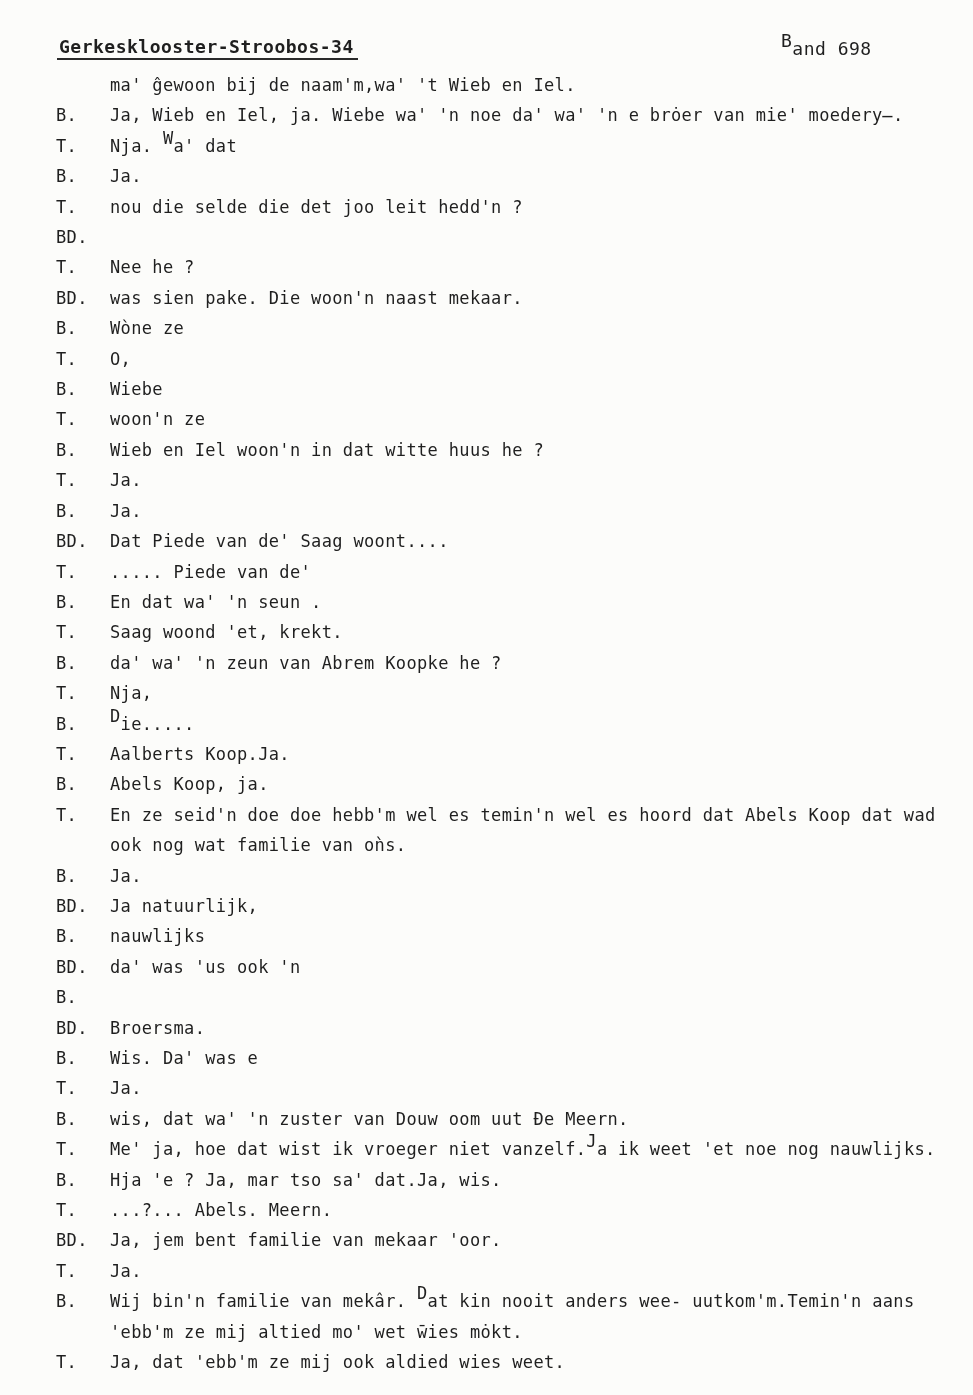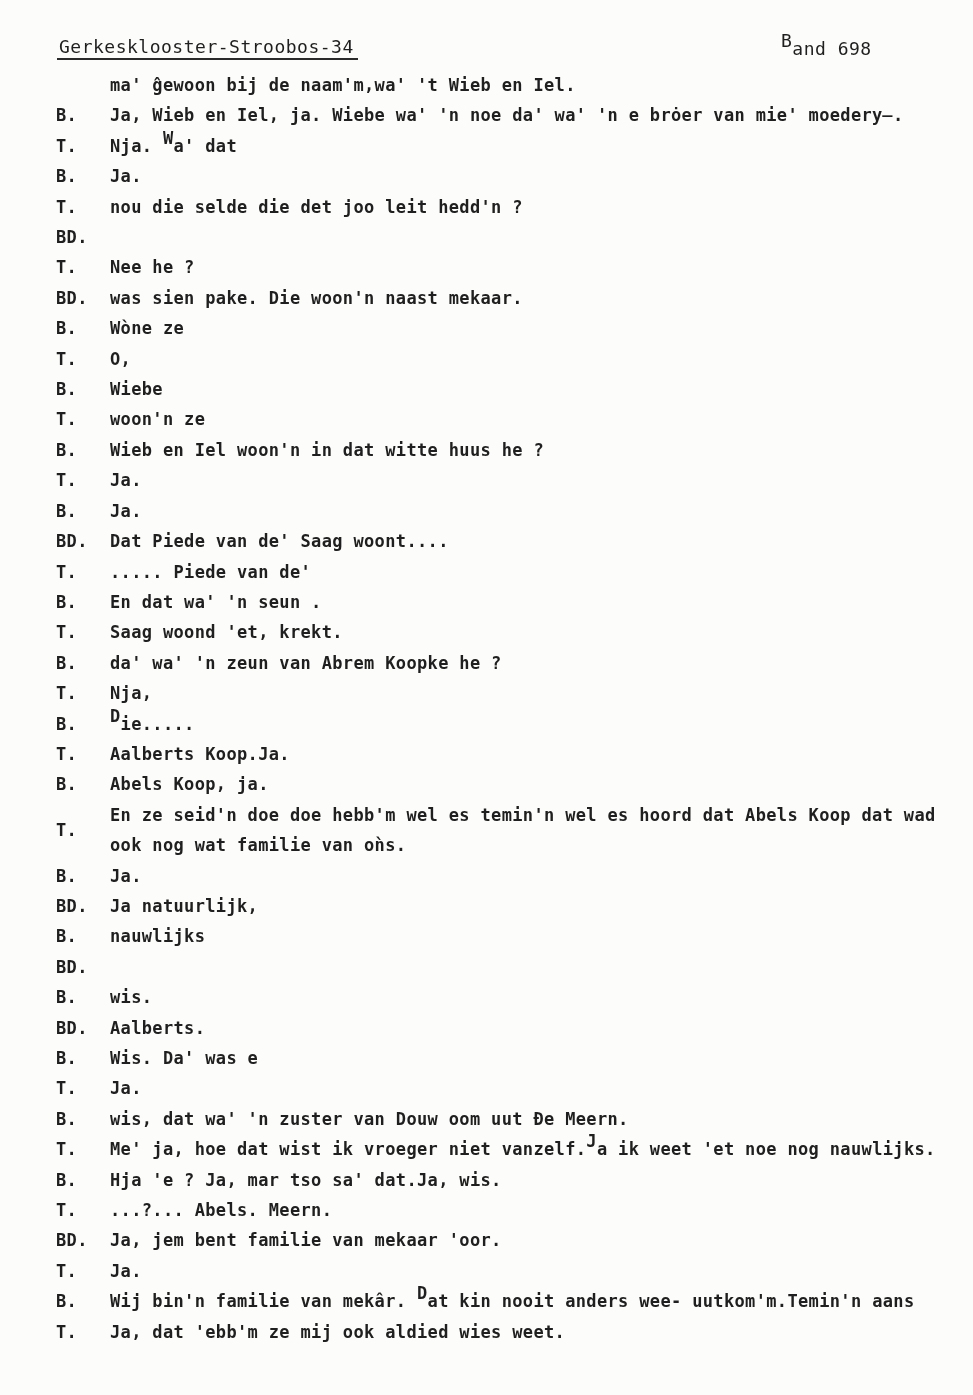--- a/index.html
+++ b/index.html
@@ -8,34 +8,34 @@
     width:973px;height:1395px;
     margin:0 auto;
     background:#fcfcfa;
     color:#1f1f1f;
     font-family:"DejaVu Sans Mono","Liberation Mono",monospace;
     overflow:hidden;
   }
   .header{position:absolute;top:36px;left:0;right:0;height:36px;}
   .doc-title{
     position:absolute;left:57px;top:0;
-    font-size:18px;font-weight:normal;letter-spacing:0.5px;
+    font-size:18px;font-weight:bold;letter-spacing:0.5px;
     border-bottom:2px solid #2a2a2a;
     padding:0 4px 1px 2px;
     white-space:nowrap;
   }
   .band-label{
     position:absolute;left:781px;top:2px;
     font-size:18px;white-space:nowrap;letter-spacing:0.5px;
   }
   .transcript{
     position:absolute;top:70px;left:0;right:0;
     font-size:17px;letter-spacing:0.35px;
   }
-  .entry{display:flex;align-items:center;font-weight:bold;}
+  .entry{display:flex;align-items:flex-start;}
   .speaker{
     flex:none;width:54px;padding-left:56px;
     line-height:30.4px;white-space:pre;
   }
   .lines{flex:1;min-width:0;}
   .line{line-height:30.4px;white-space:pre;}
   sup.raised{
     font-size:inherit;line-height:0;vertical-align:0.45em;
     letter-spacing:inherit;
   }
@@ -210,31 +210,31 @@
         </div>
       </div>
       <div class="entry">
         <div class="speaker">B.</div>
         <div class="lines">
           <div class="line">nauwlijks</div>
         </div>
       </div>
       <div class="entry">
         <div class="speaker">BD.</div>
-      </div>
-      <div class="entry">
-        <div class="speaker">B.</div>
-        <div class="lines">
-          <div class="line">wis.</div>
-        </div>
-      </div>
-      <div class="entry">
-        <div class="speaker">BD.</div>
-        <div class="lines">
-          <div class="line">Aalberts.</div>
+        <div class="lines">
+          <div class="line">da' was 'us ook 'n</div>
+        </div>
+      </div>
+      <div class="entry">
+        <div class="speaker">B.</div>
+      </div>
+      <div class="entry">
+        <div class="speaker">BD.</div>
+        <div class="lines">
+          <div class="line">Broersma.</div>
         </div>
       </div>
       <div class="entry">
         <div class="speaker">B.</div>
         <div class="lines">
           <div class="line">Wis. Da' was e</div>
         </div>
       </div>
       <div class="entry">
         <div class="speaker">T.</div>
@@ -275,20 +275,21 @@
       <div class="entry">
         <div class="speaker">T.</div>
         <div class="lines">
           <div class="line">Ja.</div>
         </div>
       </div>
       <div class="entry">
         <div class="speaker">B.</div>
         <div class="lines">
           <div class="line">Wij bin'n familie van mekâr. <sup class="raised">D</sup>at kin nooit anders wee- uutkom'm.Temin'n aans</div>
+          <div class="line">'ebb'm ze mij altied mo' wet w̄ies mȯkt.</div>
         </div>
       </div>
       <div class="entry">
         <div class="speaker">T.</div>
         <div class="lines">
           <div class="line">Ja, dat 'ebb'm ze mij ook aldied wies weet.</div>
         </div>
       </div>
     </div>
 </div>

